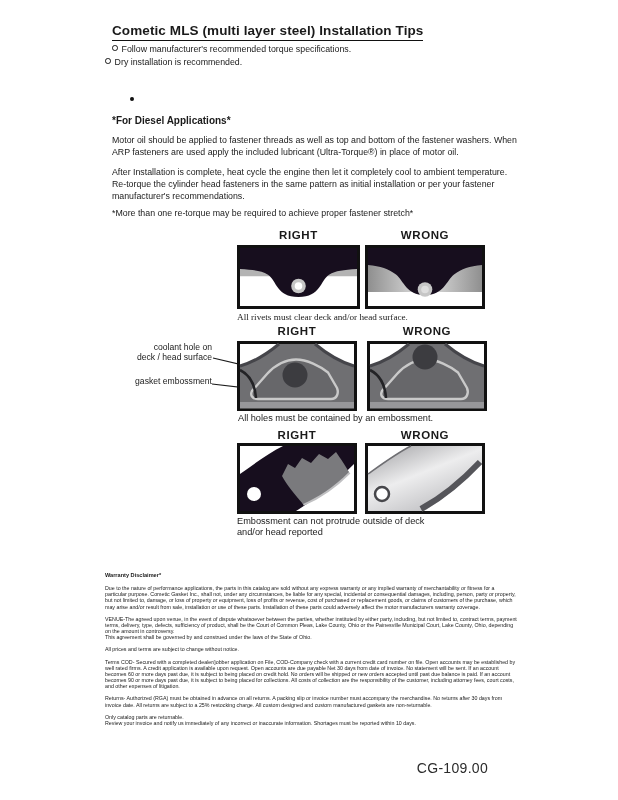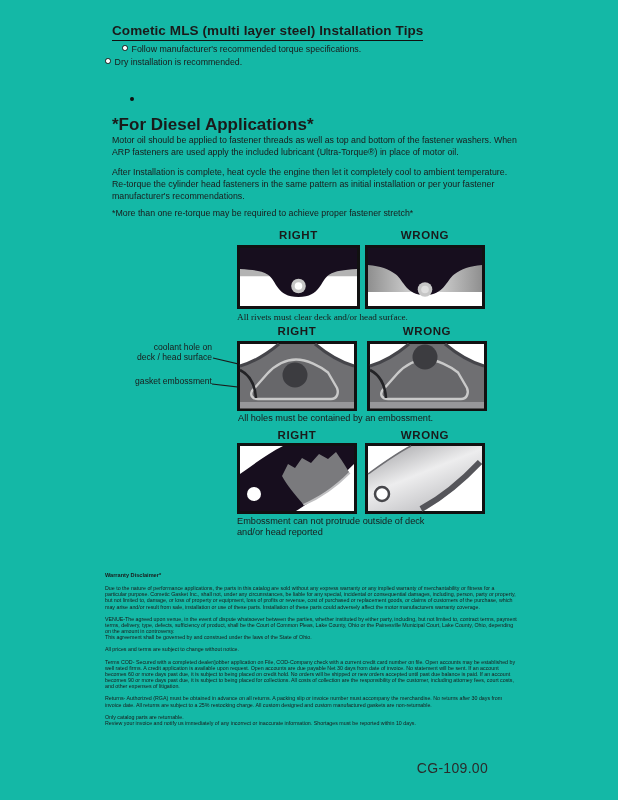--- a/index.html
+++ b/index.html
@@ -1,55 +1,55 @@
 <!DOCTYPE html>
 <html><head>
 <meta charset="utf-8">
 <style>
   html,body{margin:0;padding:0;background:#e8e8e8;}
   .page{
-    position:relative;width:618px;height:800px;background:#14b8a6;
+    position:relative;width:618px;height:800px;background:#ffffff;
     font-family:"Liberation Sans",sans-serif;color:#1a1a1a;overflow:hidden;
     margin:0 auto;
   }
   .abs{position:absolute;}
   .title{
     font-size:13.5px;font-weight:bold;letter-spacing:.1px;
     border-bottom:1.6px solid #111;padding-bottom:2px;
   }
   .bullet-line{position:absolute;font-size:8.8px;line-height:12.4px;white-space:nowrap;}
   .marker-o{
     display:inline-block;width:3.6px;height:3.6px;border:1px solid #1a1a1a;border-radius:50%;
     margin-right:4px;vertical-align:1px;background:#fff;
   }
   .marker-f{
     display:inline-block;width:3.8px;height:3.8px;border-radius:50%;
     margin-right:4px;vertical-align:1px;background:#111;
   }
-  .h2{font-size:17px;font-weight:bold;}
+  .h2{font-size:10px;font-weight:bold;}
   .para{font-size:8.8px;line-height:12.1px;}
   .dg-label{font-size:11.5px;font-weight:bold;letter-spacing:.6px;text-align:center;}
   .dg-caption{font-size:9.2px;line-height:10.5px;}
   .side-label{font-size:8.6px;line-height:10.2px;text-align:right;}
   .disc{font-size:5.3px;line-height:6.15px;}
   .disc .dp{margin:0 0 6px 0;}
   .disc .dh{font-weight:bold;margin:0 0 7px 0;font-size:5.6px;}
   .footer-code{font-size:14px;color:#2b2b2b;text-align:right;letter-spacing:.3px;}
   svg{display:block;}
 </style>
 </head>
 <body>
 
 <div class="page">
 
   <div class="abs" style="left:112px;top:21px;">
     <span class="title">Cometic MLS (multi layer steel) Installation Tips</span>
   </div>
 
-  <div class="bullet-line" style="left:122px;top:43px;"><span class="marker-o"></span><span>Follow manufacturer's recommended torque specifications.</span></div>
+  <div class="bullet-line" style="left:112px;top:43px;"><span class="marker-o"></span><span>Follow manufacturer's recommended torque specifications.</span></div>
   <div class="bullet-line" style="left:105px;top:55.5px;"><span class="marker-o"></span><span>Dry installation is recommended.</span></div>
   <div class="bullet-line" style="left:130px;top:93px;"><span class="marker-f"></span></div>
 
   <div class="abs h2" style="left:112px;top:115px;">*For Diesel Applications*</div>
   <div class="abs para" style="left:112px;top:134px;width:412px;">Motor oil should be applied to fastener threads as well as top and bottom of the fastener washers. When ARP fasteners are used apply the included lubricant (Ultra-Torque®) in place of motor oil.</div>
   <div class="abs para" style="left:112px;top:166px;width:400px;">After Installation is complete, heat cycle the engine then let it completely cool to ambient temperature. Re-torque the cylinder head fasteners in the same pattern as initial installation or per your fastener manufacturer's recommendations.</div>
   <div class="abs para" style="left:112px;top:207px;width:420px;">*More than one re-torque may be required to achieve proper fastener stretch*</div>
 
   <div class="abs dg-label" style="left:237px;top:229px;width:123px;">RIGHT</div>
   <div class="abs dg-label" style="left:365px;top:229px;width:120px;">WRONG</div>

